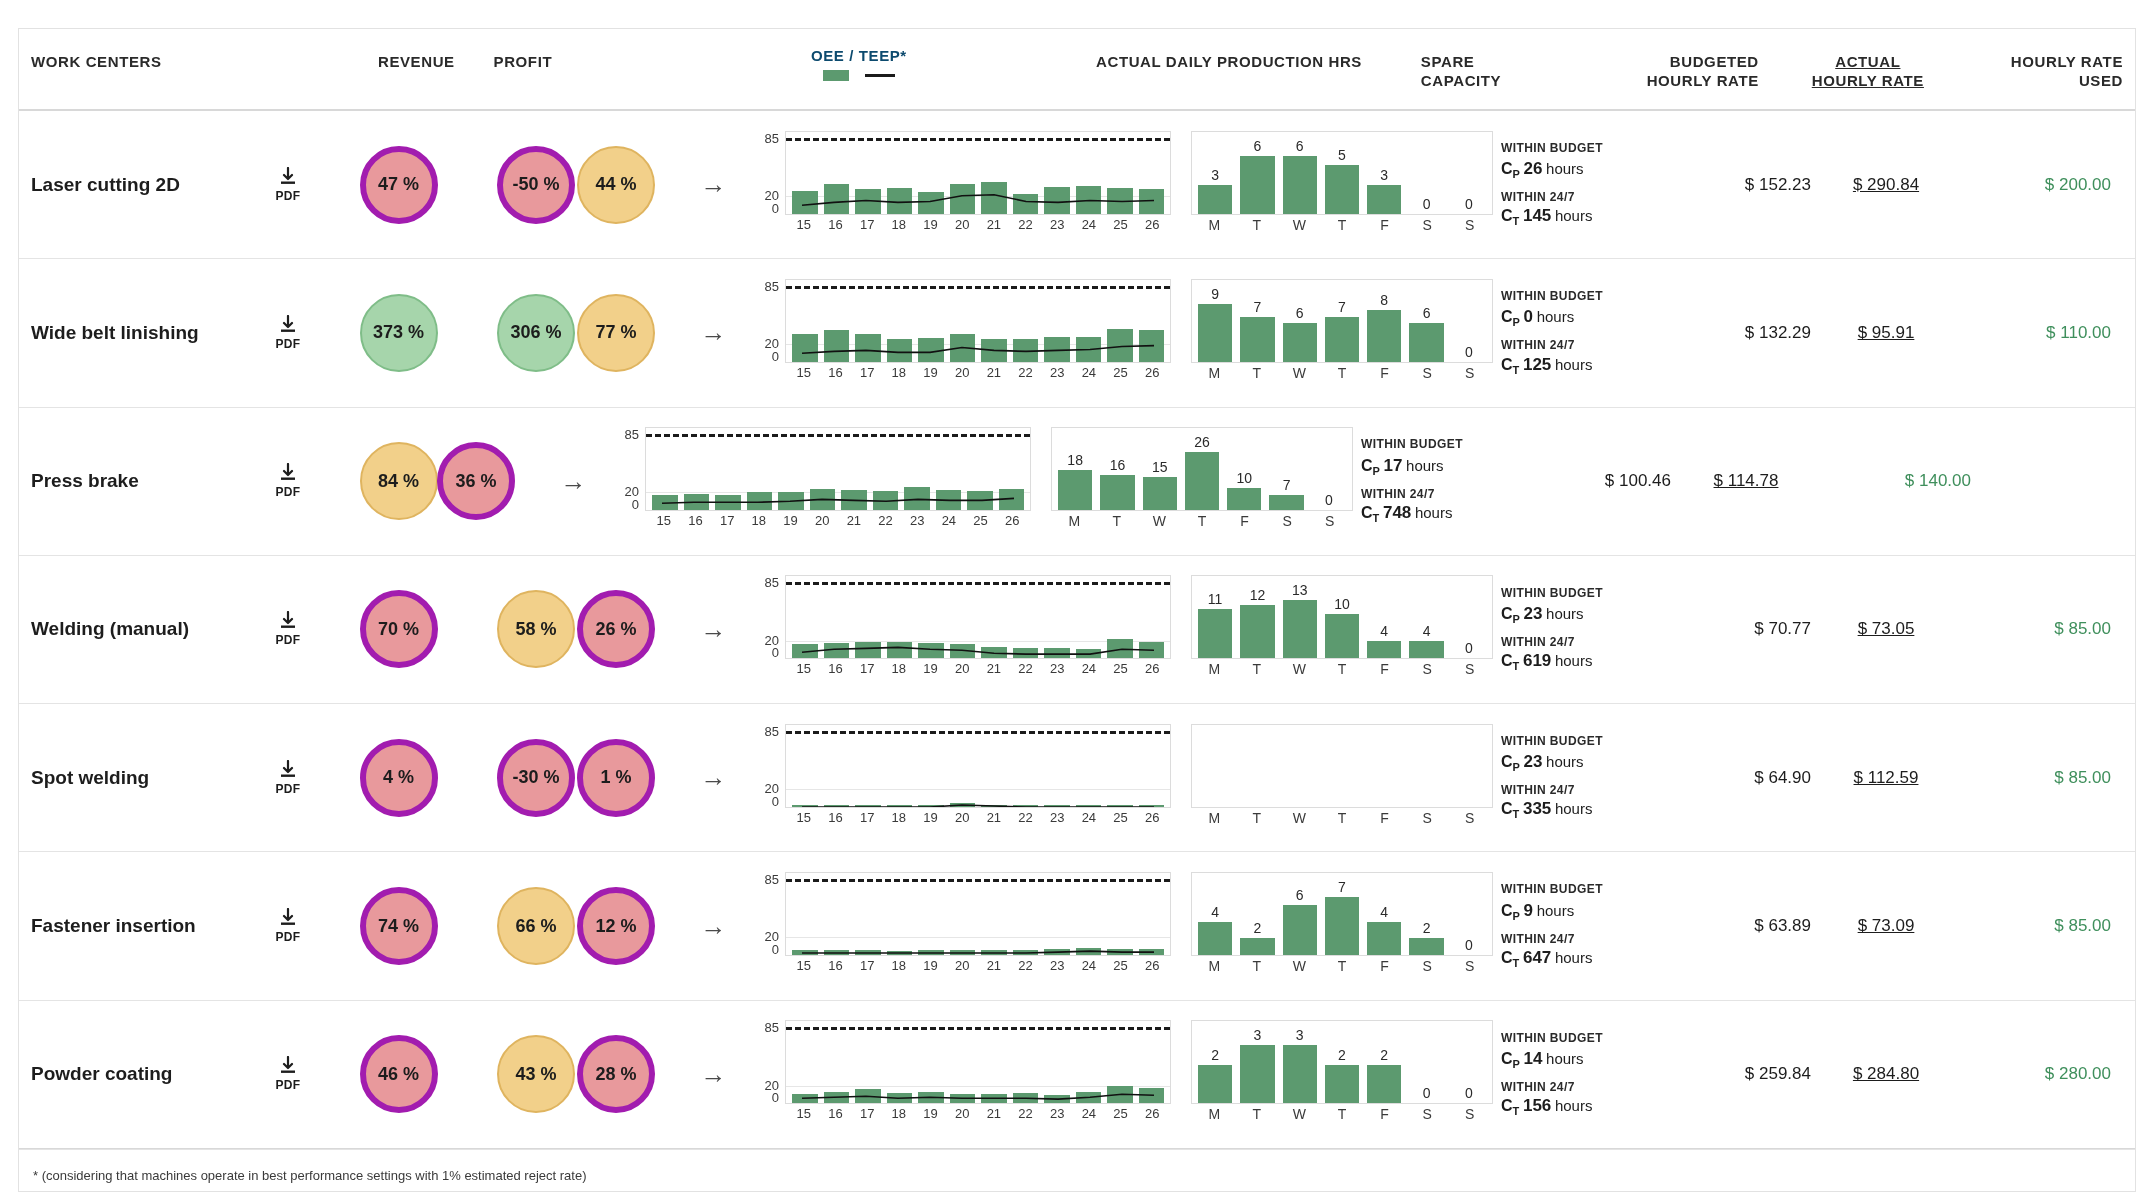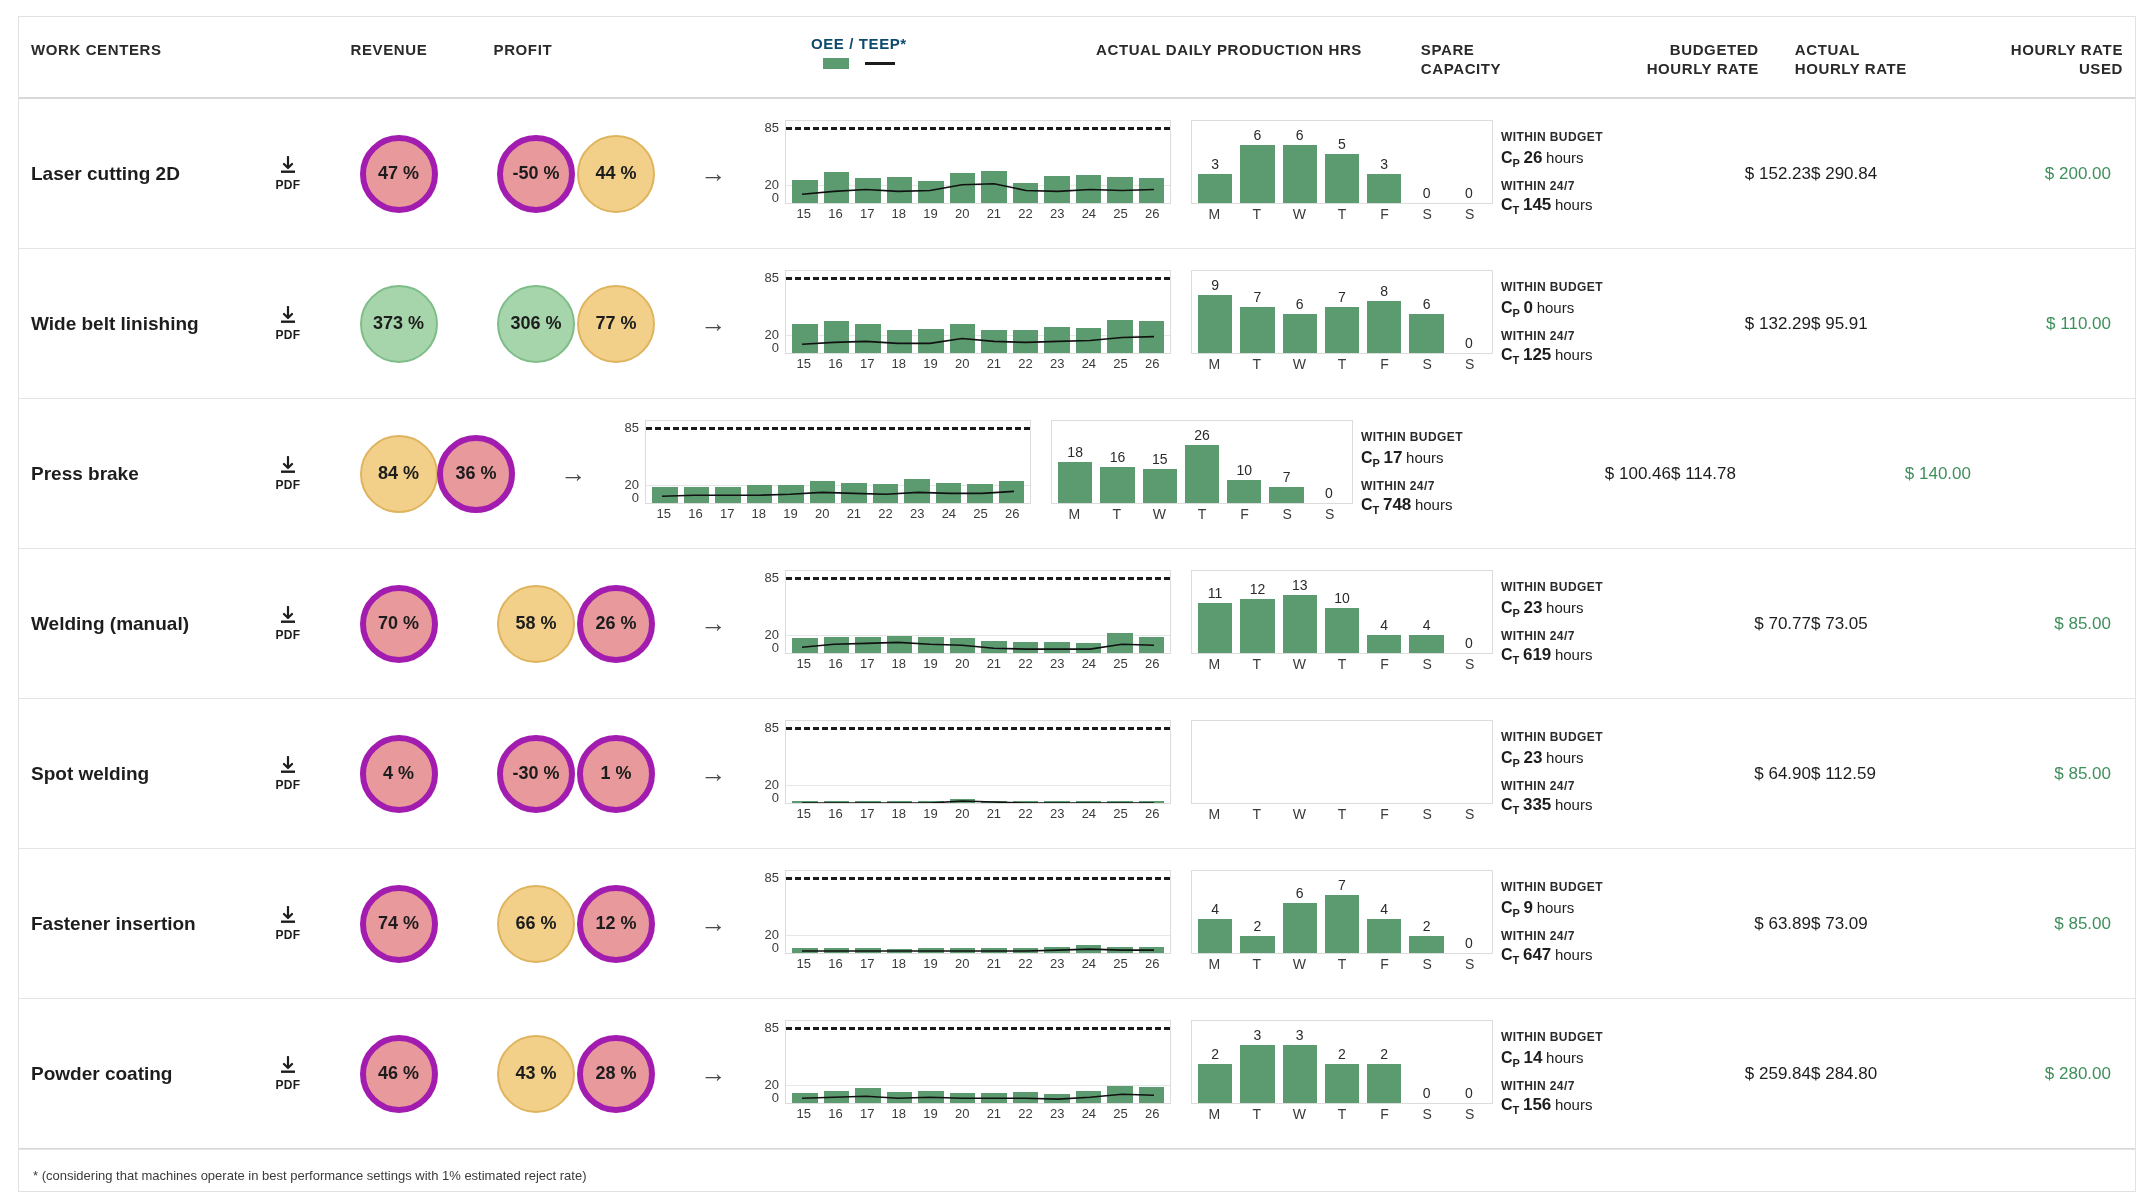--- a/index.html
+++ b/index.html
@@ -5,21 +5,21 @@
   * { box-sizing: border-box; }
   html, body {
     margin: 0; padding: 0;
     background: #f0f0f0;
     font-family: "Liberation Sans", sans-serif;
   }
   #page {
     width: 2154px;
     height: 1202px;
     background: #ffffff;
-    padding: 16px 18px 10px 18px;
+    padding: 28px 18px 10px 18px;
     position: relative;
   }
   .board {
     border: 1px solid #e2e2e2;
     background: #fff;
     width: 100%;
     height: 100%;
     display: flex;
     flex-direction: column;
   }
@@ -36,28 +36,28 @@
     font-size: 15px;
     font-weight: bold;
     letter-spacing: .6px;
     color: #2a2a2a;
     padding-top: 24px;
   }
   .hdr .cell.sub { line-height: 1.25; margin-left: 36px; }
 
   
   .c-work   { width: 300px; }
-  .c-rev    { width: 135px; text-align: center; }
+  .c-rev    { width: 135px; text-align: right; }
   .c-prof   { width: 140px; text-align: center; }
   .c-arrow  { width: 55px; }
   .c-oee    { width: 440px; }
   .c-daily  { width: 320px; }
   .c-spare  { width: 160px; }
   .c-bud    { width: 150px; text-align: right; }
-  .c-act    { width: 150px; text-align: left; }
+  .c-act    { width: 150px; text-align: center; text-decoration: underline; }
   .c-used   { width: 150px; text-align: right; }
 
   .oee-head {
     display: flex;
     flex-direction: column;
     align-items: center;
     padding-top: 18px;
   }
   .oee-head .lbl {
     font-size: 15px; font-weight: bold; letter-spacing: .6px; color: #0c4a6e;

